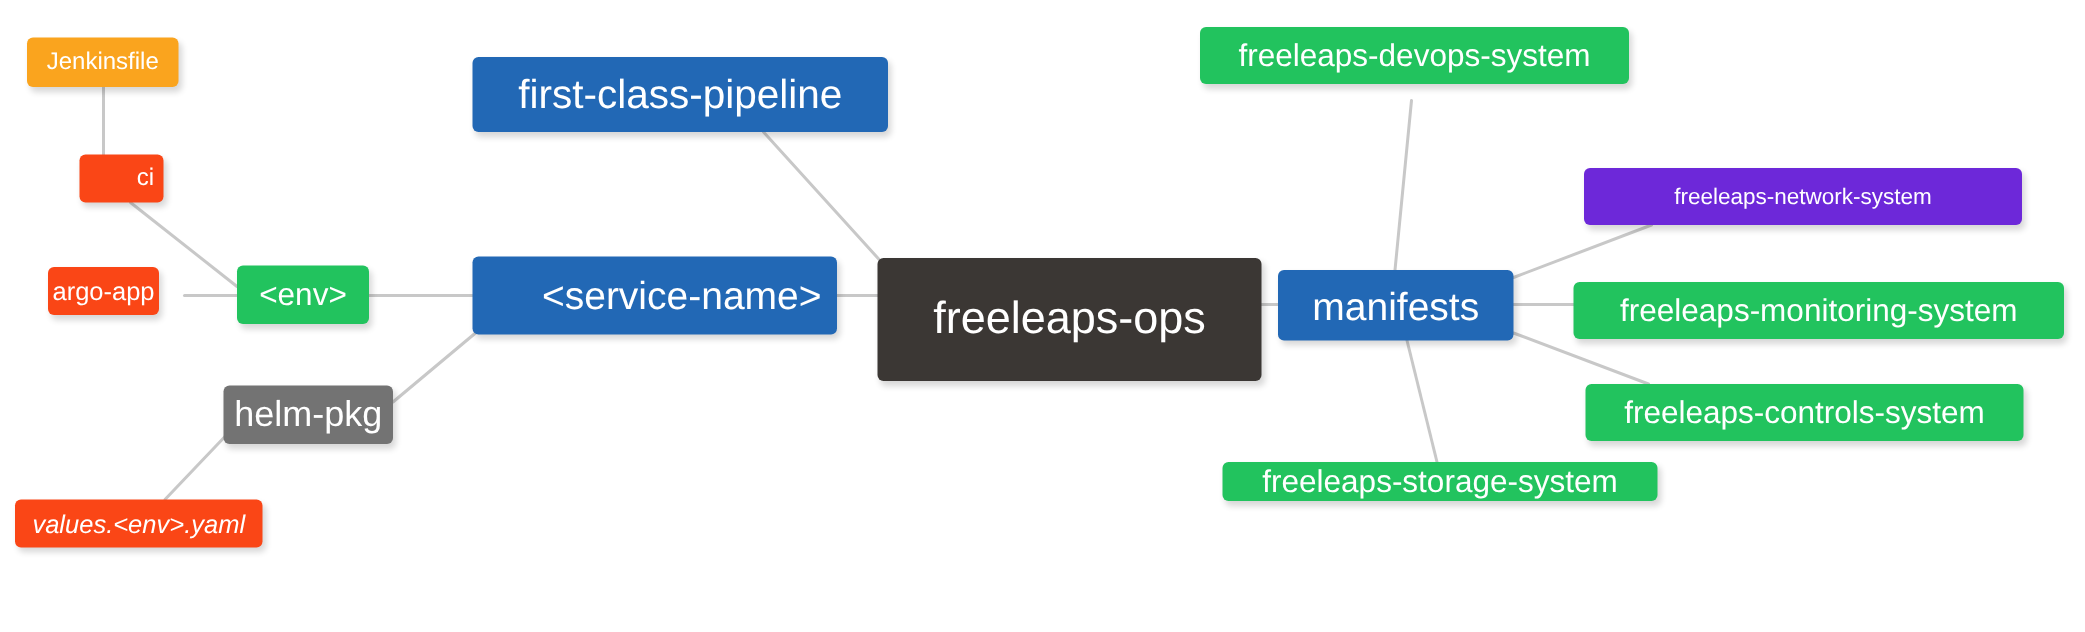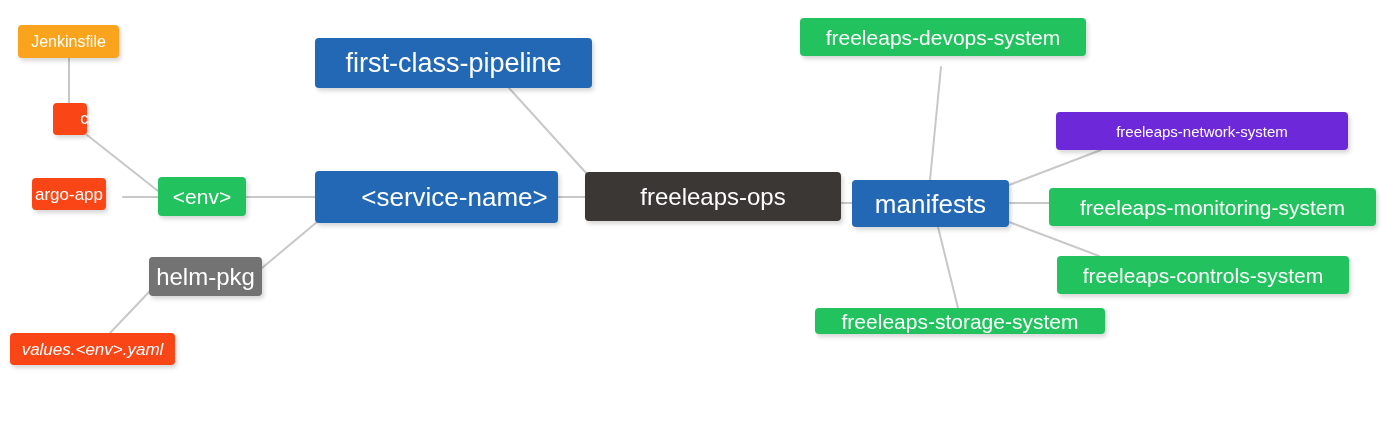--- a/index.html
+++ b/index.html
@@ -57,27 +57,27 @@
       <line x1="158" y1="197" x2="123" y2="197" stroke="#c8c8c8" stroke-width="2" stroke-linecap="round"></line>
       <line x1="69" y1="103" x2="69" y2="58" stroke="#c8c8c8" stroke-width="2" stroke-linecap="round"></line>
       <line x1="150" y1="291" x2="110" y2="333" stroke="#c8c8c8" stroke-width="2" stroke-linecap="round"></line>
       <line x1="930" y1="180" x2="941" y2="67" stroke="#c8c8c8" stroke-width="2" stroke-linecap="round"></line>
       <line x1="1009" y1="185" x2="1101" y2="150" stroke="#c8c8c8" stroke-width="2" stroke-linecap="round"></line>
       <line x1="1009" y1="203" x2="1049" y2="203" stroke="#c8c8c8" stroke-width="2" stroke-linecap="round"></line>
       <line x1="1009" y1="222" x2="1099" y2="256" stroke="#c8c8c8" stroke-width="2" stroke-linecap="round"></line>
       <line x1="938" y1="227" x2="958" y2="308" stroke="#c8c8c8" stroke-width="2" stroke-linecap="round"></line>
     </svg>
   <div id="node-layer">
-      <div class="node node-root" style="left: 585px; top: 172px; width: 256px; height: 49px; font-size: 24px; background: rgb(59, 55, 52);">freeleaps-ops</div>
+      <div class="node node-root" style="left: 585px; top: 172px; width: 256px; height: 82px; font-size: 30px; background: rgb(59, 55, 52);">freeleaps-ops</div>
       <div class="node node-blue" style="left: 315px; top: 171px; width: 243px; height: 52px; font-size: 26px; background: rgb(34, 104, 181); padding-left: 36px;">&lt;service-name&gt;</div>
       <div class="node node-blue" style="left: 315px; top: 38px; width: 277px; height: 50px; font-size: 27px; background: rgb(34, 104, 181);">first-class-pipeline</div>
       <div class="node node-blue" style="left: 852px; top: 180px; width: 157px; height: 47px; font-size: 26px; background: rgb(34, 104, 181);">manifests</div>
       <div class="node node-green" style="left: 158px; top: 177px; width: 88px; height: 39px; font-size: 21px; background: rgb(34, 195, 94);">&lt;env&gt;</div>
       <div class="node node-green" style="left: 149px; top: 257px; width: 113px; height: 39px; font-size: 24px; background: #737373;">helm-pkg</div>
-      <div class="node node-red" style="left: 53px; top: 103px; width: 34px; height: 32px; font-size: 16px; background: rgb(250, 70, 22); padding-left: 32px;">ci</div>
+      <div class="node node-red" style="left: 53px; top: 103px; width: 56px; height: 32px; font-size: 16px; background: rgb(250, 70, 22); padding-left: 32px;">ci</div>
       <div class="node node-red" style="left: 32px; top: 178px; width: 74px; height: 32px; font-size: 17px; background: rgb(250, 70, 22);">argo-app</div>
       <div class="node node-orange" style="left: 18px; top: 25px; width: 101px; height: 33px; font-size: 16px; background: rgb(250, 164, 30);">Jenkinsfile</div>
       <div class="node node-red" style="left: 10px; top: 333px; width: 165px; height: 32px; font-size: 17px; background: rgb(250, 70, 22); font-style: italic;">values.&lt;env&gt;.yaml</div>
       <div class="node node-green" style="left: 800px; top: 18px; width: 286px; height: 38px; font-size: 21px; background: rgb(34, 195, 94);">freeleaps-devops-system</div>
       <div class="node node-green" style="left: 1056px; top: 112px; width: 292px; height: 38px; font-size: 15px; background: #6d28d9;">freeleaps-network-system</div>
       <div class="node node-green" style="left: 1049px; top: 188px; width: 327px; height: 38px; font-size: 21px; background: rgb(34, 195, 94);">freeleaps-monitoring-system</div>
       <div class="node node-green" style="left: 1057px; top: 256px; width: 292px; height: 38px; font-size: 21px; background: rgb(34, 195, 94);">freeleaps-controls-system</div>
       <div class="node node-green" style="left: 815px; top: 308px; width: 290px; height: 26px; font-size: 21px; background: rgb(34, 195, 94);">freeleaps-storage-system</div>
     </div>
 </div>

